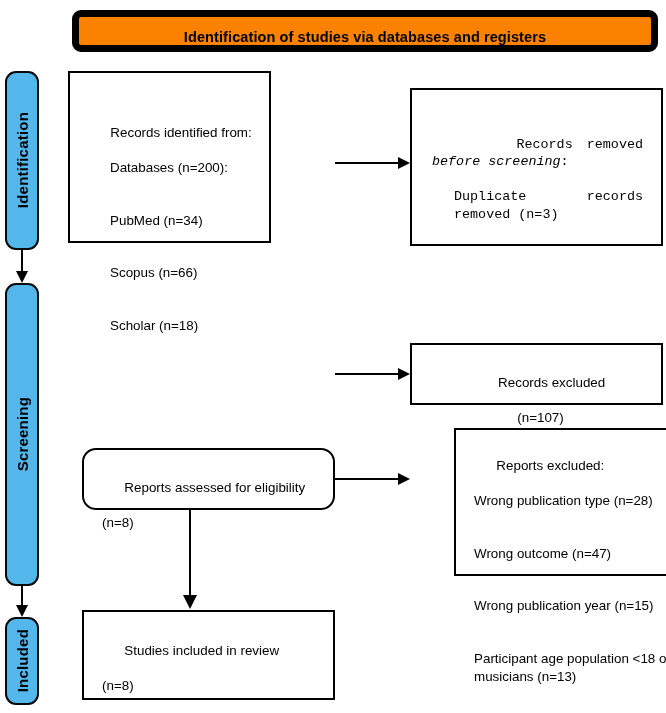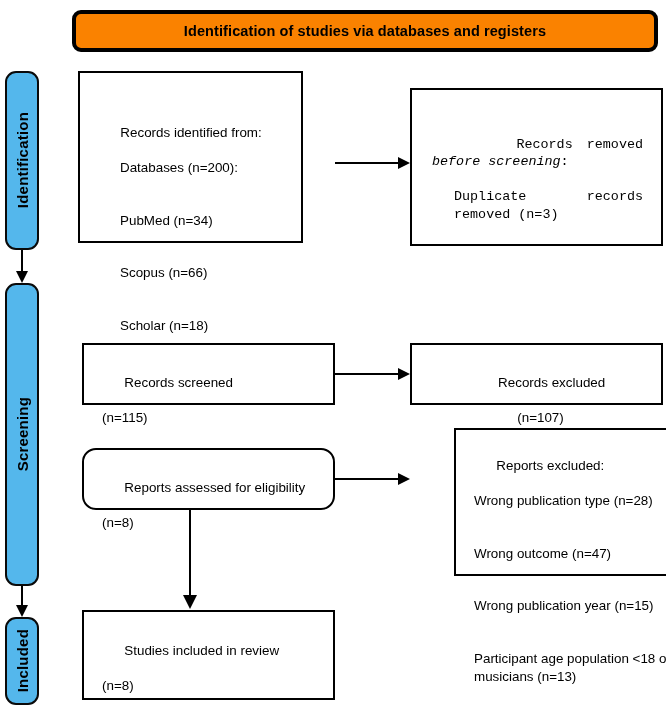--- a/index.html
+++ b/index.html
@@ -19,25 +19,25 @@
   }
 
   
   .phase-banner {
     position: absolute;
     left: 72px;
     top: 10px;
     width: 586px;
     height: 42px;
     background: #FA8200;
-    border: 4px solid #000000;
+    border: 7px solid #000000;
     border-radius: 9px;
     box-sizing: border-box;
     display: flex;
-    align-items: center;
+    align-items: flex-end;
     justify-content: center;
     color: #000000;
     font-weight: bold;
     font-size: 14.5px;
     letter-spacing: 0.1px;
   }
 
   
   .stage-pill {
     position: absolute;
@@ -92,21 +92,21 @@
   }
   .box-text .indent-hang {
     display: block;
     padding-left: 22px;
     text-align: justify;
     text-justify: inter-word;
   }
   .box-text i { font-style: italic; }
 
   
-  #box-records-identified { left: 78px;  top: 71px;  width: 225px; height: 172px; }
+  #box-records-identified { left: 68px;  top: 71px;  width: 203px; height: 172px; }
   #box-records-identified .box-text { top: 33px; }
 
   #box-records-removed    { left: 410px; top: 88px;  width: 253px; height: 158px; font-family: Liberation Mono, monospace; }
   #box-records-removed .box-text { top: 28px; left: 20px; right: 18px; }
 
   #box-records-screened   { left: 82px;  top: 343px; width: 253px; height: 62px; }
   #box-records-screened .box-text { top: 11px; }
 
   #box-records-excluded   { left: 410px; top: 343px; width: 253px; height: 62px; }
   #box-records-excluded .box-text { top: 11px; text-align: center; }
@@ -176,26 +176,20 @@
     </svg>
   </div>
 
   <div id="box-records-removed" class="flow-box">
     <div class="box-text justified">
       <span>Records removed </span><i>before screening</i><span>:</span>
       <span class="indent-hang">Duplicate records removed (n=3)</span>
     </div>
   </div>
 
-  <div id="box-records-screened" class="flow-box">
-    <div class="box-text">
-      <span>Records screened</span>
-      <span style="display:block">(n=115)</span>
-    </div>
-  </div>
 
   <div class="connector" style="left:335px; top:361px; width:76px; height:26px;">
     <svg width="76" height="26" viewBox="0 0 76 26">
       <line x1="0" y1="13" x2="66" y2="13" stroke="#000" stroke-width="2"></line>
       <polygon points="75,13 63,7 63,19" fill="#000"></polygon>
     </svg>
   </div>
 
   <div id="box-records-excluded" class="flow-box">
     <div class="box-text">

